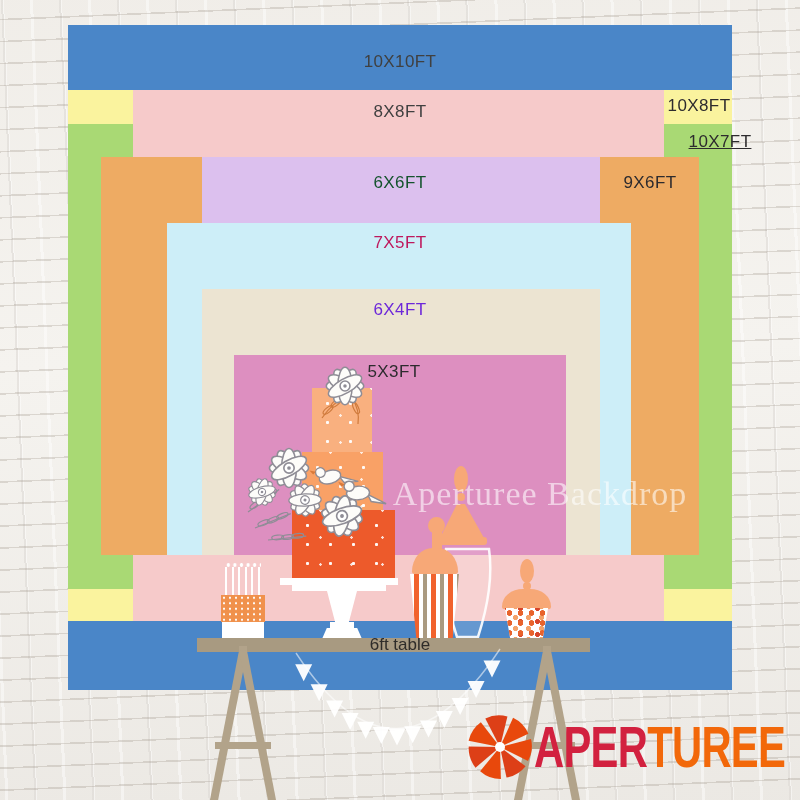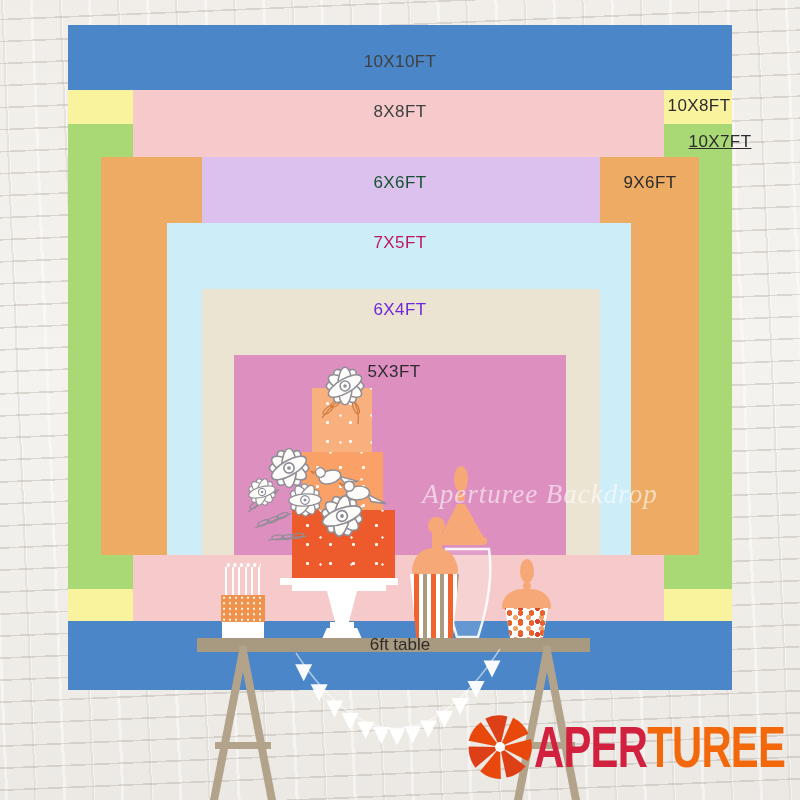--- a/index.html
+++ b/index.html
@@ -35,21 +35,21 @@
   .candy-dots{background-color:#fff;background-image:
      radial-gradient(circle, #e8632c 2.6px, rgba(0,0,0,0) 3px),
      radial-gradient(circle, #f3a26a 2.4px, rgba(0,0,0,0) 2.9px),
      radial-gradient(circle, #d8452a 2.2px, rgba(0,0,0,0) 2.7px);
      background-size:11px 10px,13px 11px,17px 13px;
      background-position:0 0,5px 4px,8px 7px;}
   .tableleg{position:absolute;width:8px;background:var(--leg);transform-origin:50% 0;}
   .rung{position:absolute;height:7px;background:var(--leg);}
   
   .wm1{position:absolute;transform:translate(-50%,-50%);
-     font-family:"Liberation Serif",serif;font-style:italic;font-size:27px;
+     font-family:"Liberation Serif",serif;font-size:34px;
      color:rgba(255,255,255,.58);letter-spacing:1px;white-space:nowrap;}
   .wm2{position:absolute;transform:translate(-50%,-50%);font-size:14px;
      color:rgba(255,255,255,.72);letter-spacing:2.6px;white-space:nowrap;}
   
   .table-label{position:absolute;transform:translate(-50%,-50%);font-size:17px;
      color:#2e2c29;white-space:nowrap;}
   
   .logo-text{position:absolute;left:534px;top:721px;font-size:58px;font-weight:700;
      letter-spacing:-1px;transform:scaleX(.72);transform-origin:left top;
      line-height:52px;white-space:nowrap;}

